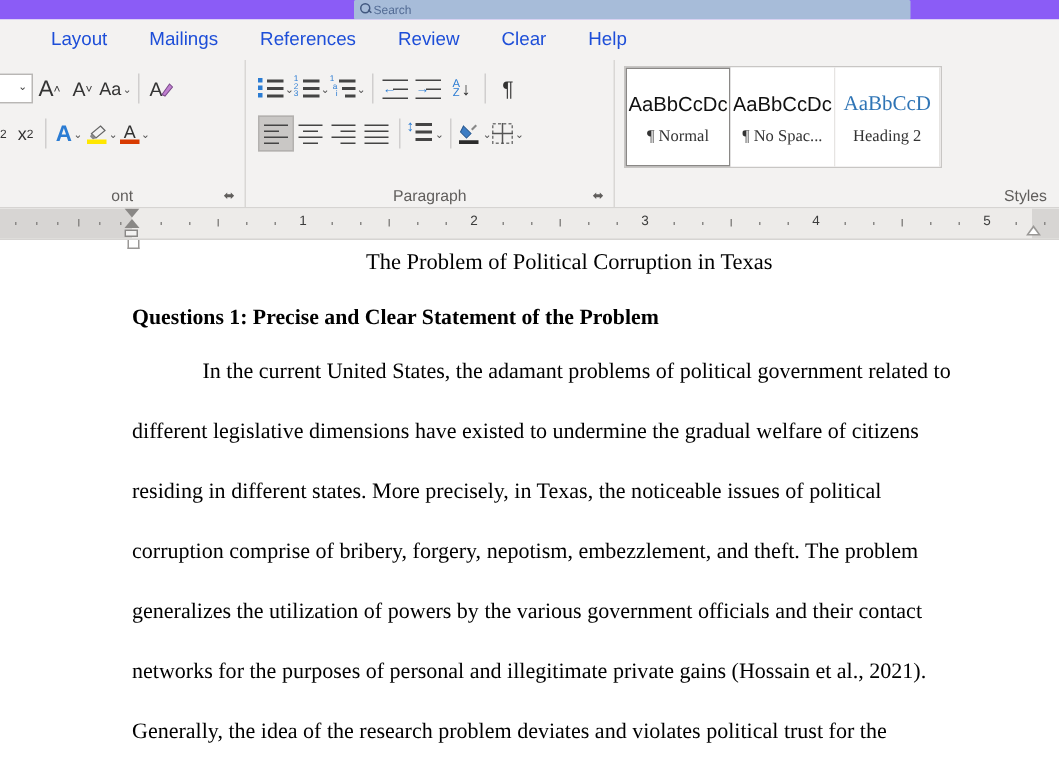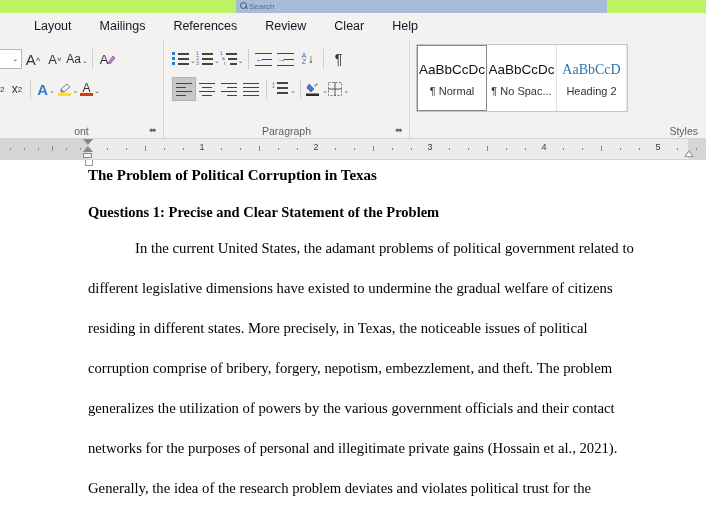--- a/index.html
+++ b/index.html
@@ -19,21 +19,21 @@
     width: 706px;
     height: 520px;
     overflow: hidden;
     background: #ffffff;
   }
 
   
   .titlebar {
     position: relative;
     height: 13px;
-    background: #bef264;
+    background: #8b5cf6;
     overflow: hidden;
   }
   .search-box {
     position: absolute;
     left: 236px;
     top: 0px;
     width: 371px;
     height: 13px;
     background: #a7bcd9;
     border-radius: 1px;
@@ -75,21 +75,21 @@
     border-bottom: 1px solid #f3f2f1;
   }
   .tabs {
     display: flex;
     align-items: center;
     height: 26px;
     padding-left: 20px;
   }
   .tab {
     font-size: 12.5px;
-    color: #0f172a;
+    color: #1d4ed8;
     padding: 0 14px;
     line-height: 26px;
     cursor: default;
     white-space: nowrap;
   }
 
   
   .ribbon {
     position: relative;
     height: 98px;
@@ -270,20 +270,21 @@
   .style-preview.blue2 { color: #2e74b5; font-size: 14px; font-family: Liberation Serif, serif; }
   .style-name {
     font-size: 11px;
     color: #333333;
     white-space: nowrap;
     margin-top: 4px;
     line-height: 13px;
     overflow: hidden;
     max-width: 68px;
     text-align: center;
+    font-family: Liberation Serif, serif;
   }
 
   
   .ruler {
     position: relative;
     height: 20px;
     background: #edebe9;
     border-bottom: 1px solid #d6d4d2;
     overflow: hidden;
   }
@@ -375,22 +376,22 @@
   }
   .doc-body {
     position: absolute;
     left: 88px;
     right: 35px;
     top: 5px;
     font-family: "Liberation Serif", serif;
     color: #000000;
   }
   .doc-title {
-    text-align: left;
-    font-weight: bold;
+    text-align: center;
+    font-weight: normal;
     font-size: 15px;
     line-height: 20px;
     margin: 0 0 0 0;
     padding-top: 0px;
   }
   .doc-heading {
     font-weight: bold;
     font-size: 14.5px;
     line-height: 20px;
     margin-top: 17px;

